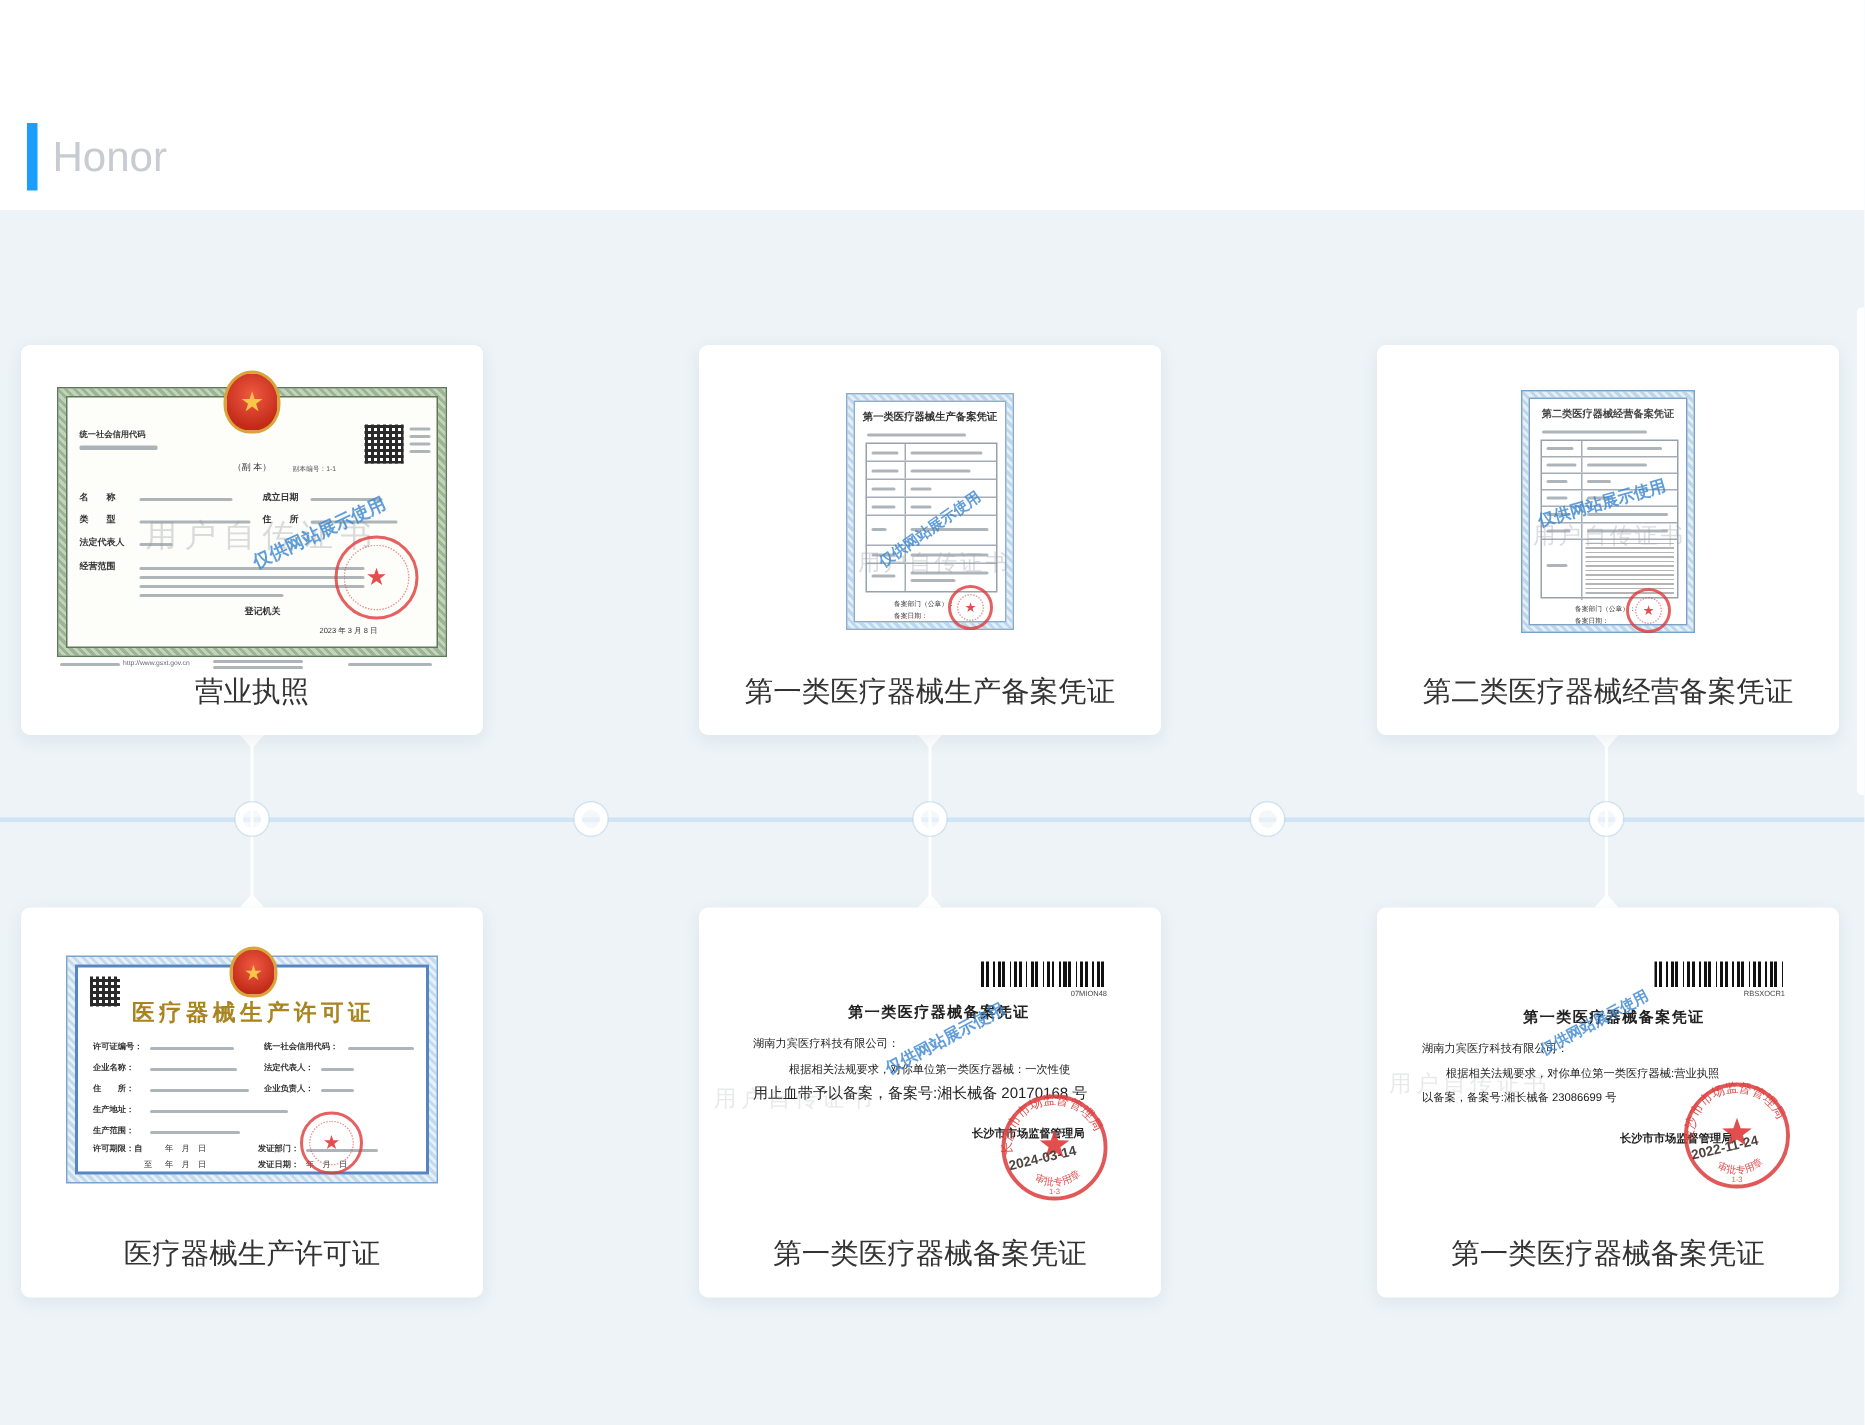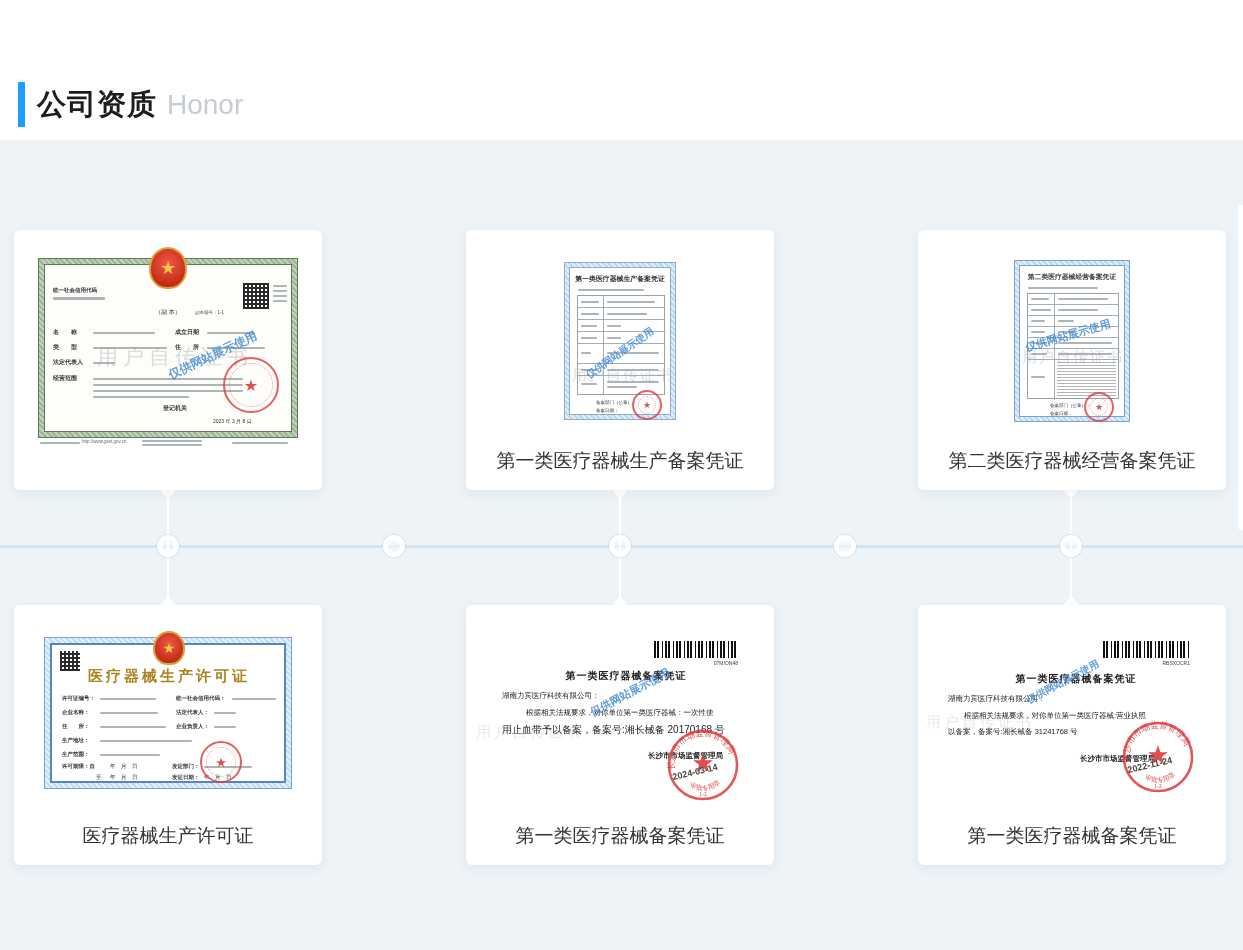--- a/index.html
+++ b/index.html
@@ -81,21 +81,20 @@
 
   .goldtitle { color:#a9841f; font-weight:700; }
 </style>
 </head>
 <body>
 
 <div class="page">
 
   <div class="hdr">
     <span class="bar"></span>
-    <span class="zh">公司资质</span>
     <span class="en">Honor</span>
   </div>
 
   <div class="sect">
 
     <div class="tline"></div>
     <div class="vline" style="left:167px"></div>
     <div class="vline" style="left:619px"></div>
     <div class="vline" style="left:1070px"></div>
     <div class="node" style="left:157px"></div>
@@ -153,20 +152,21 @@
 
           <div class="blue-wm" style="left:120px;top:82px;font-size:12px;transform:rotate(-25deg)">仅供网站展示使用</div>
           <div class="gray-wm" style="left:52px;top:78px;font-size:21px;letter-spacing:5px">用户自传证书</div>
         </div>
       </div>
       <span class="bl2" style="left:26px;top:212px;width:40px"></span>
       <div class="mt" style="left:68px;top:209px;font-size:4.5px;color:#667">http://www.gsxt.gov.cn</div>
       <span class="bl2" style="left:128px;top:210px;width:60px"></span>
       <span class="bl2" style="left:128px;top:214px;width:60px"></span>
       <span class="bl2" style="left:218px;top:212px;width:56px"></span>
+      <div class="caption">营业执照</div>
     </div>
 
     <div class="card" style="left:466px;top:90px">
       <div class="bframe" style="left:98px;top:32px;width:112px;height:158px">
         <div class="in">
           <div class="mt" style="left:0;top:7px;width:100px;text-align:center;font-size:6.9px;font-weight:700">第一类医疗器械生产备案凭证</div>
           <span class="bl2" style="left:8px;top:21px;width:66px;height:1.5px"></span>
           <div class="tbl" style="left:7px;top:27px;width:88px;height:100px">
             <div class="trow" style="height:12px">
                 <div class="tcl">
@@ -380,21 +380,21 @@
       <div class="gray-wm" style="left:10px;top:118px;font-size:15px;letter-spacing:3px;color:rgba(150,156,162,.22)">用户自传证书</div>
       <div class="caption">第一类医疗器械备案凭证</div>
     </div>
 
     <div class="card" style="left:918px;top:465px">
       <div class="barcode" style="left:185px;top:36px;width:87px;height:17px"></div>
       <div class="mt" style="left:185px;top:55px;width:87px;text-align:right;font-size:5px;color:#444">RBSXOCR1</div>
       <div class="mt" style="left:0;top:68px;width:316px;text-align:center;font-size:10px;font-weight:700;letter-spacing:1px;color:#222">第一类医疗器械备案凭证</div>
       <div class="mt" style="left:30px;top:89px;font-size:7.5px;color:#222">湖南力宾医疗科技有限公司：</div>
       <div class="mt" style="left:46px;top:106px;font-size:7.5px;color:#222">根据相关法规要求，对你单位第一类医疗器械:营业执照</div>
-      <div class="mt" style="left:30px;top:122px;font-size:7.5px;color:#222">以备案，备案号:湘长械备 31241768 号</div>
+      <div class="mt" style="left:30px;top:122px;font-size:7.5px;color:#222">以备案，备案号:湘长械备 23086699 号</div>
       <div class="mt" style="left:162px;top:149px;font-size:7.5px;font-weight:600;color:#222">长沙市市场监督管理局</div>
       <svg class="seal-svg" style="left:203px;top:115px" width="74" height="74" viewBox="0 0 100 100">
         <circle cx="50" cy="50" r="46" fill="none" stroke="#dd3b3b" stroke-width="3.5" opacity="0.85"></circle>
         <defs>
           <path id="arcA6" d="M 13,62 A 39,39 0 1 1 87,62" fill="none"></path>
           <path id="arcB6" d="M 24,72 A 34,34 0 0 0 76,72" fill="none"></path>
         </defs>
         <text font-size="11.5" fill="#dd3b3b" opacity="0.9"><textPath href="#arcA6" startOffset="4%">长沙市市场监督管理局</textPath></text>
         <polygon points="50,34 53.3,43.5 63.3,43.7 55.3,49.7 58.2,59.3 50,53.6 41.8,59.3 44.7,49.7 36.7,43.7 46.7,43.5" fill="#dd3b3b" opacity="0.9"></polygon>
         <text font-size="9" fill="#dd3b3b" opacity="0.9"><textPath href="#arcB6" startOffset="18%">审批专用章</textPath></text>

